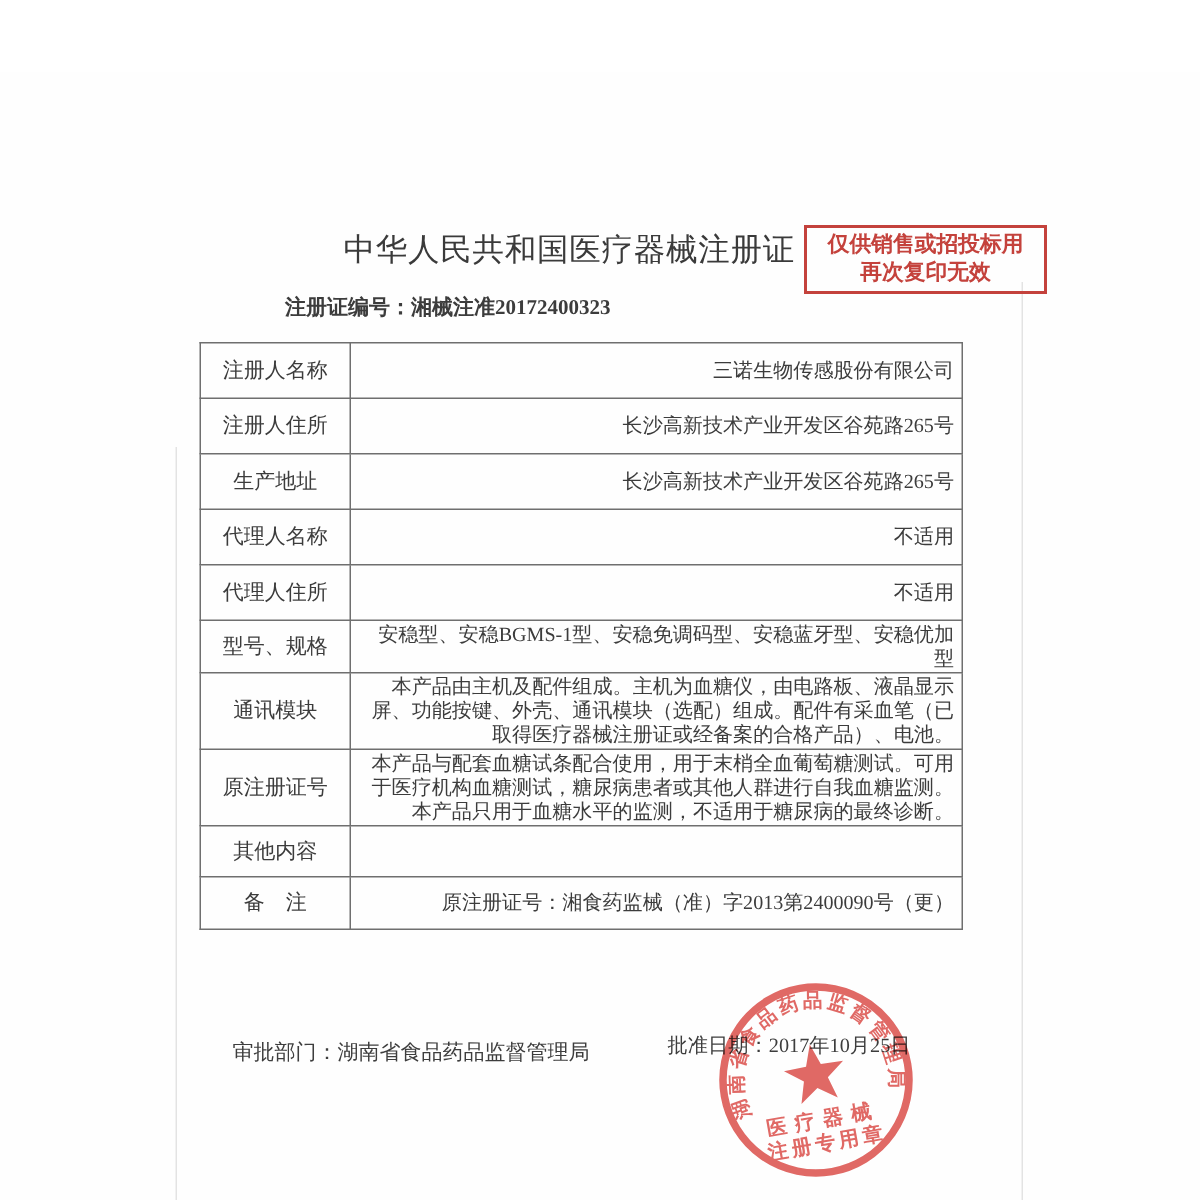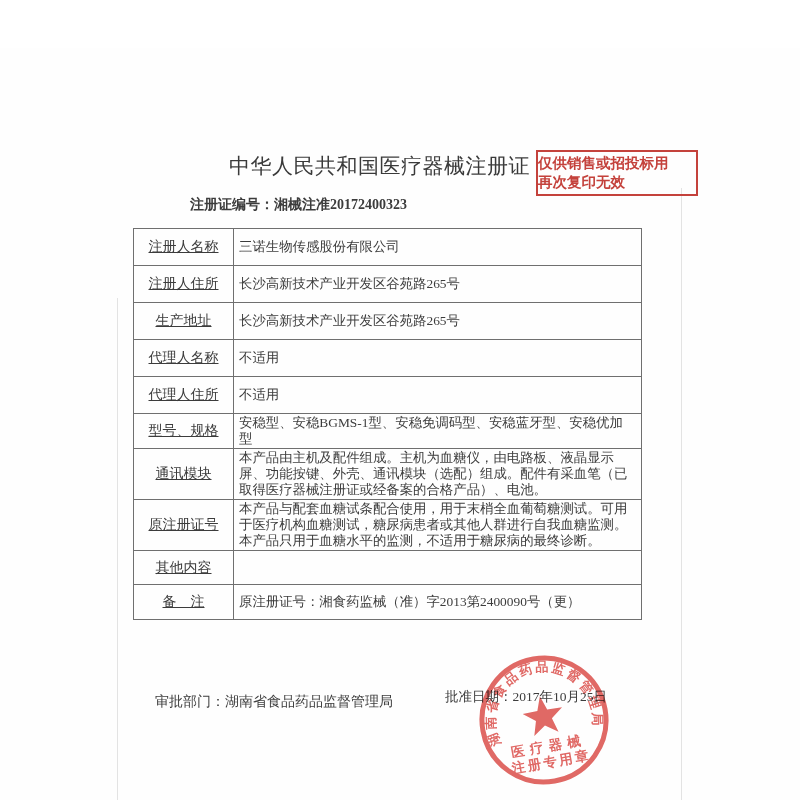--- a/index.html
+++ b/index.html
@@ -7,31 +7,31 @@
         font-family:"Liberation Serif","DejaVu Serif",serif;color:#3d3d3d;margin-top:48px;}
   
   .scan-edge{position:absolute;width:1px;background:rgba(185,185,185,.38);}
   #edge-left{left:117px;top:250px;height:550px;}
   #edge-right{left:681px;top:140px;height:660px;}
 
   #cert-title{position:absolute;left:229px;top:104px;font-size:21px;letter-spacing:.5px;
               color:#3a3a3a;white-space:nowrap;}
   #notice-box{position:absolute;left:536px;top:102px;width:158px;height:40px;
               border:2px solid var(--notice-red,#c4423c);color:var(--notice-red,#c4423c);
-              font-weight:bold;font-size:14.5px;line-height:19px;text-align:left;
+              font-weight:bold;font-size:14.5px;line-height:19px;text-align:center;
               padding-top:2px;font-family:"Liberation Sans","DejaVu Sans",sans-serif;}
   #regno-line{position:absolute;left:190px;top:148px;font-size:14px;font-weight:bold;
               color:#3c3c3c;white-space:nowrap;}
 
   #cert-table{position:absolute;left:133px;top:180px;width:509px;border-collapse:collapse;
               table-layout:fixed;}
   #cert-table td{border:1px solid #6f6f6f;color:#3c3c3c;overflow:hidden;}
-  #cert-table tr > td:first-child{width:99px;text-align:center;font-size:14px;padding:0;text-decoration:underline;}
+  #cert-table tr > td:first-child{width:99px;text-align:center;font-size:14px;padding:0;}
   #cert-table tr > td:last-child{font-size:13.4px;line-height:16px;padding:1px 5px;
-              text-align:left;vertical-align:middle;}
+              text-align:right;vertical-align:middle;}
   tr.r37{height:37px;} tr.r34{height:34px;} tr.r35{height:35px;}
   tr.r48{height:48px;} tr.r49{height:49px;}
 
   #footer-dept{position:absolute;left:155px;top:645px;font-size:14px;white-space:nowrap;}
   #footer-dates{position:absolute;left:445px;top:640px;font-size:13.5px;line-height:17px;
                 white-space:nowrap;}
 
   #stamp{position:absolute;left:471px;top:599px;width:146px;height:146px;
          transform:rotate(-10deg);opacity:.88;mix-blend-mode:multiply;pointer-events:none;}
   #stamp text, #stamp textPath{fill:var(--stamp-red,#dd5450);

